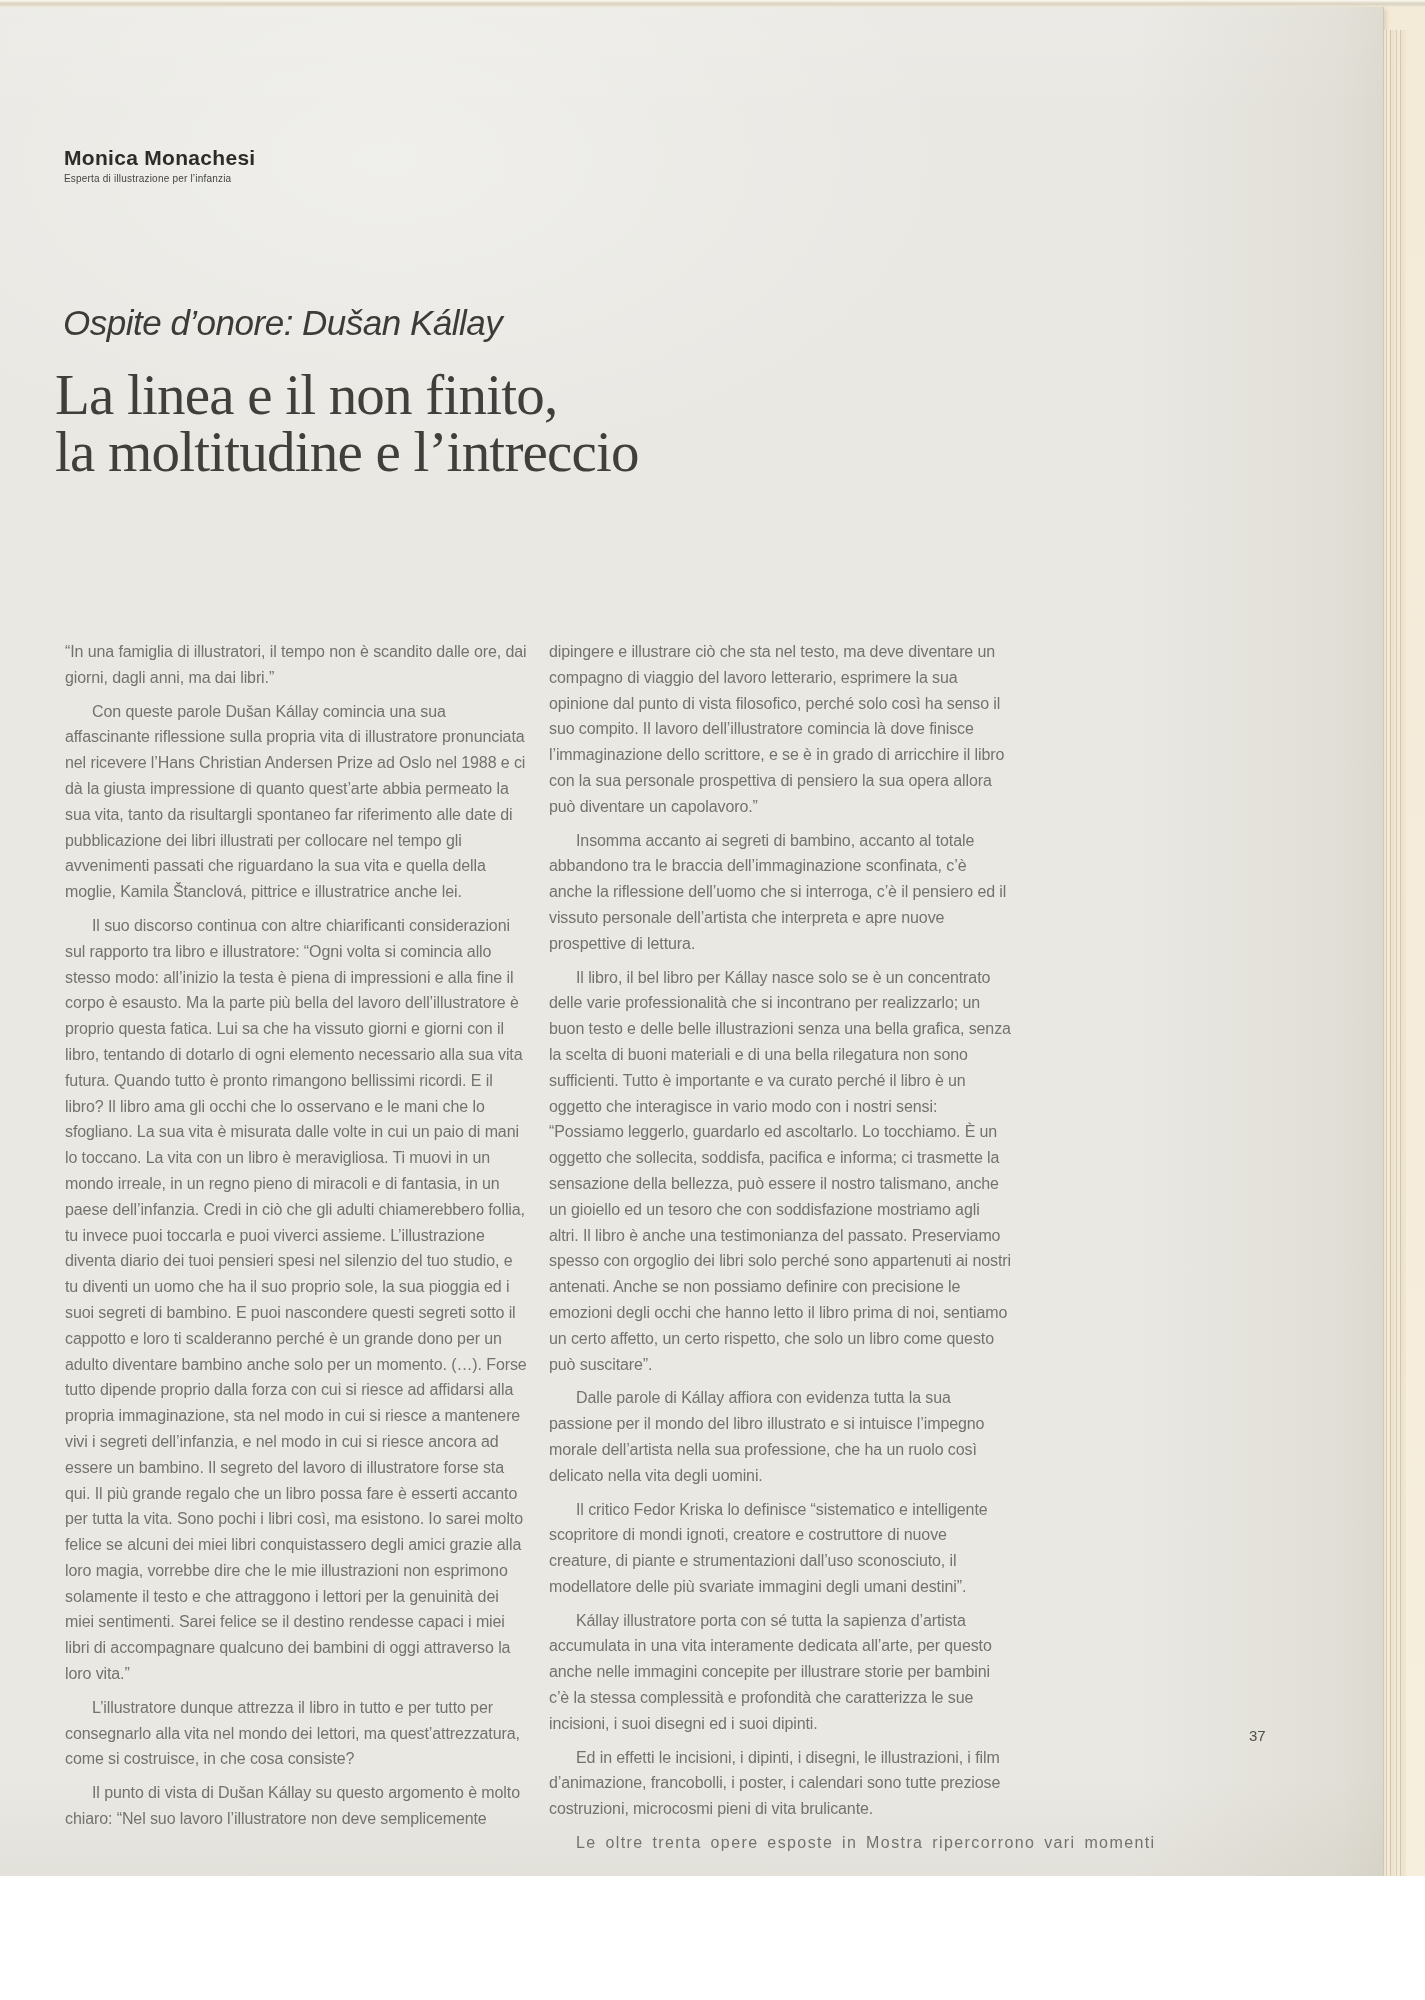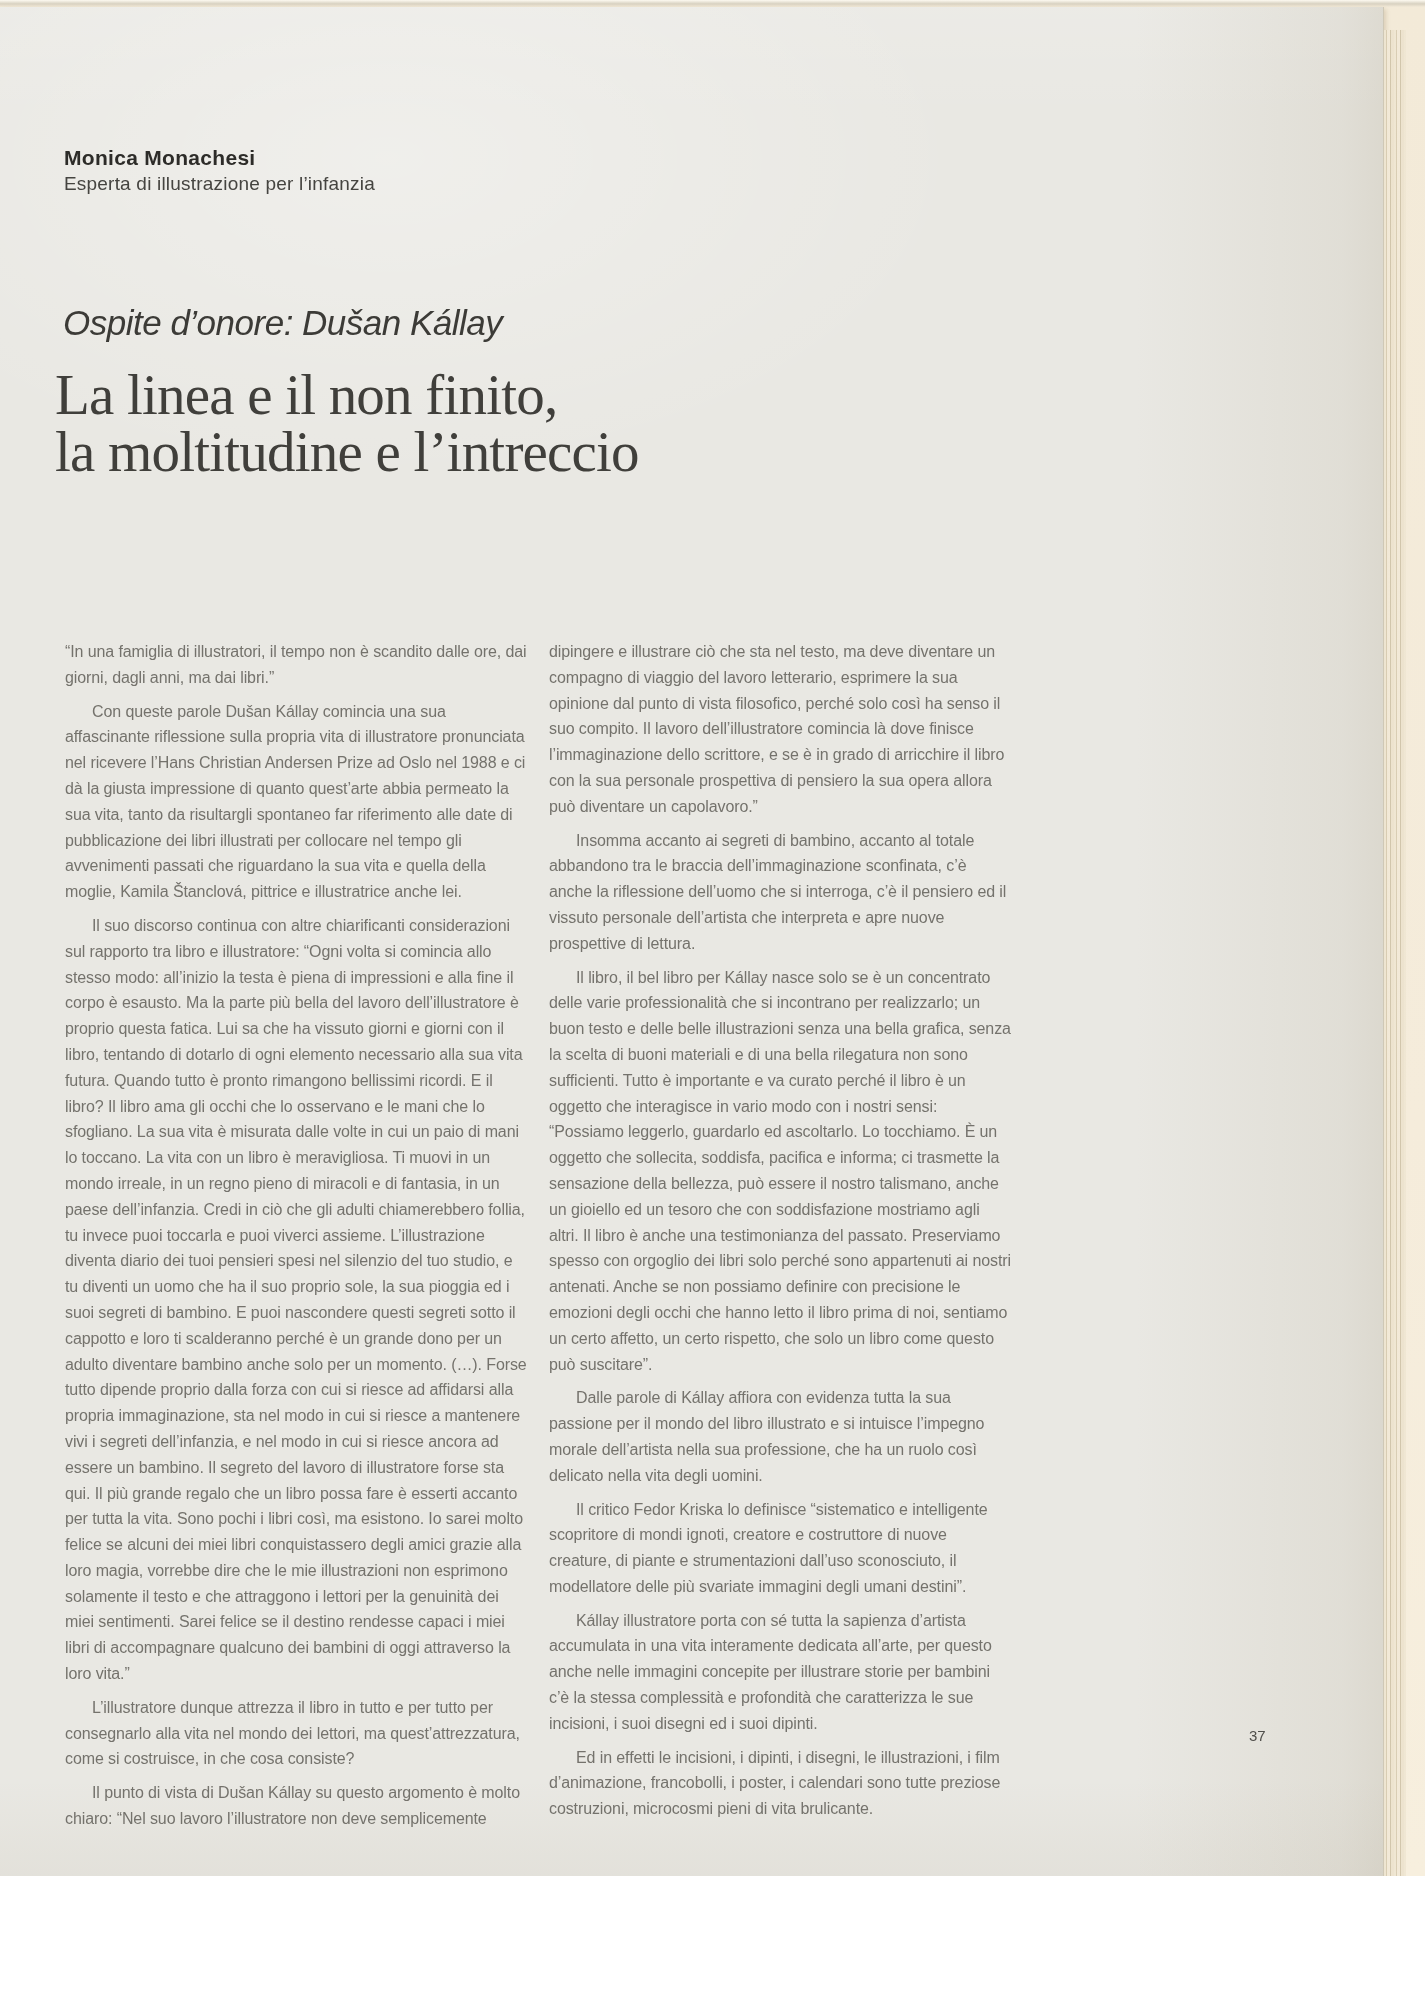--- a/index.html
+++ b/index.html
@@ -46,21 +46,21 @@
     background:radial-gradient(ellipse at 45% 60%, rgba(255,249,228,0.95), rgba(246,238,220,0) 70%);
     pointer-events:none;
   }
   
   .author-name{
     position:absolute;left:64px;top:146px;
     font-size:21px;font-weight:700;letter-spacing:0.3px;color:#2d2c29;
   }
   .author-role{
     position:absolute;left:64px;top:173px;
-    font-size:19px;color:#454440;letter-spacing:0.2px;
+    font-size:10px;color:#454440;letter-spacing:0.2px;
   }
   .kicker{
     position:absolute;left:63px;top:303px;
     font-family:Liberation Sans, sans-serif;font-style:italic;
     font-size:35px;color:#3c3b37;letter-spacing:-0.5px;
   }
   .title{
     position:absolute;left:55px;top:366px;
     font-family:Liberation Serif, serif;
     font-size:57px;line-height:57px;color:#403f3b;letter-spacing:-0.8px;
@@ -110,17 +110,18 @@
   </div>
 
   <div class="bodycol col-right">
     <p>dipingere e illustrare ciò che sta nel testo, ma deve diventare un compagno di viaggio del lavoro letterario, esprimere la sua opinione dal punto di vista filosofico, perché solo così ha senso il suo compito. Il lavoro dell’illustratore comincia là dove finisce l’immaginazione dello scrittore, e se è in grado di arricchire il libro con la sua personale prospettiva di pensiero la sua opera allora può diventare un capolavoro.”</p>
     <p class="indent">Insomma accanto ai segreti di bambino, accanto al totale abbandono tra le braccia dell’immaginazione sconfinata, c’è anche la riflessione dell’uomo che si interroga, c’è il pensiero ed il vissuto personale dell’artista che interpreta e apre nuove prospettive di lettura.</p>
     <p class="indent">Il libro, il bel libro per Kállay nasce solo se è un concentrato delle varie professionalità che si incontrano per realizzarlo; un buon testo e delle belle illustrazioni senza una bella grafica, senza la scelta di buoni materiali e di una bella rilegatura non sono sufficienti. Tutto è importante e va curato perché il libro è un oggetto che interagisce in vario modo con i nostri sensi: “Possiamo leggerlo, guardarlo ed ascoltarlo. Lo tocchiamo. È un oggetto che sollecita, soddisfa, pacifica e informa; ci trasmette la sensazione della bellezza, può essere il nostro talismano, anche un gioiello ed un tesoro che con soddisfazione mostriamo agli altri. Il libro è anche una testimonianza del passato. Preserviamo spesso con orgoglio dei libri solo perché sono appartenuti ai nostri antenati. Anche se non possiamo definire con precisione le emozioni degli occhi che hanno letto il libro prima di noi, sentiamo un certo affetto, un certo rispetto, che solo un libro come questo può suscitare”.</p>
     <p class="indent">Dalle parole di Kállay affiora con evidenza tutta la sua passione per il mondo del libro illustrato e si intuisce l’impegno morale dell’artista nella sua professione, che ha un ruolo così delicato nella vita degli uomini.</p>
     <p class="indent">Il critico Fedor Kriska lo definisce “sistematico e intelligente scopritore di mondi ignoti, creatore e costruttore di nuove creature, di piante e strumentazioni dall’uso sconosciuto, il modellatore delle più svariate immagini degli umani destini”.</p>
     <p class="indent">Kállay illustratore porta con sé tutta la sapienza d’artista accumulata in una vita interamente dedicata all’arte, per questo anche nelle immagini concepite per illustrare storie per bambini c’è la stessa complessità e profondità che caratterizza le sue incisioni, i suoi disegni ed i suoi dipinti.</p>
     <p class="indent">Ed in effetti le incisioni, i dipinti, i disegni, le illustrazioni, i film d’animazione, francobolli, i poster, i calendari sono tutte preziose costruzioni, microcosmi pieni di vita brulicante.</p>
+    <p class="indent stretch">Le oltre trenta opere esposte in Mostra ripercorrono vari momenti</p>
   </div>
 
   <div class="page-number">37</div>
 
 </div>
 
 </body></html>

